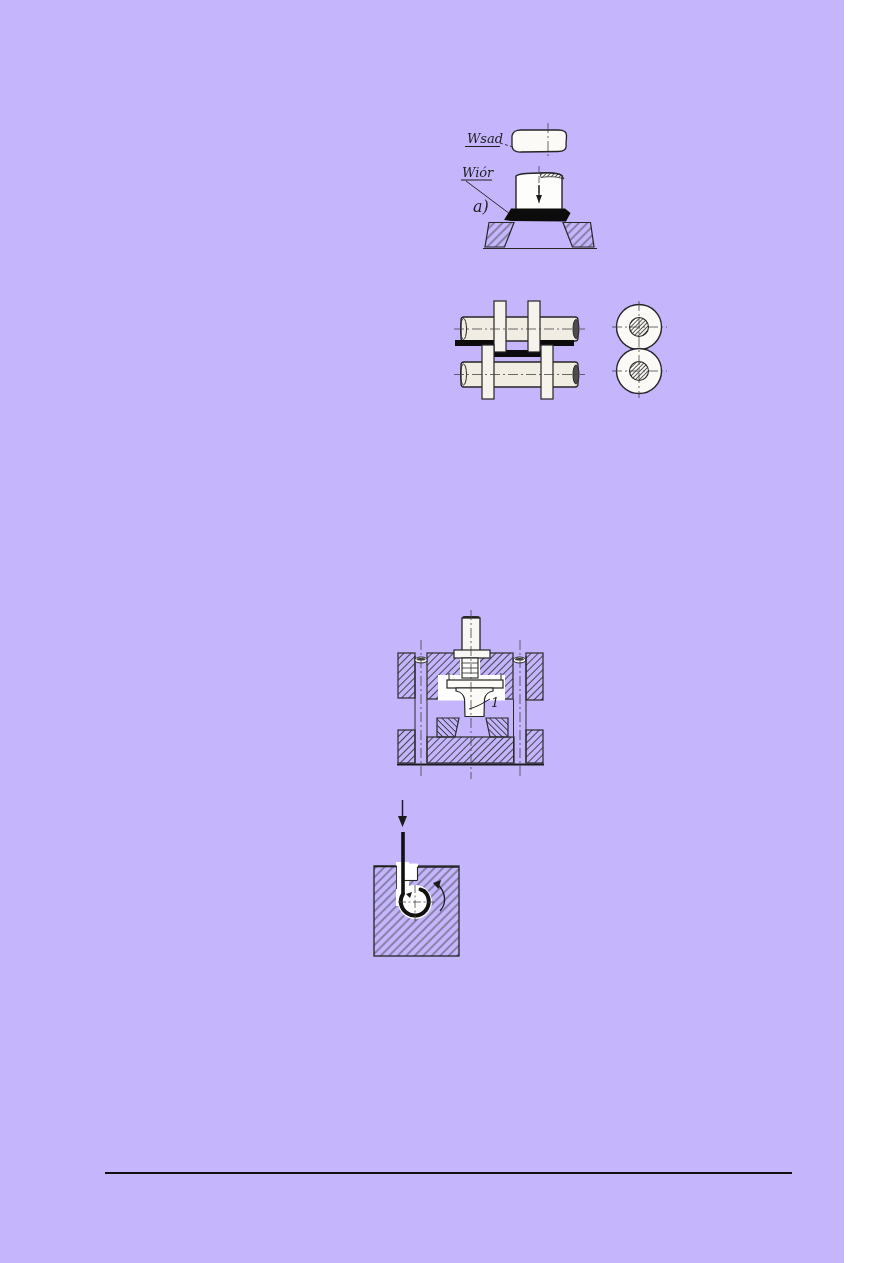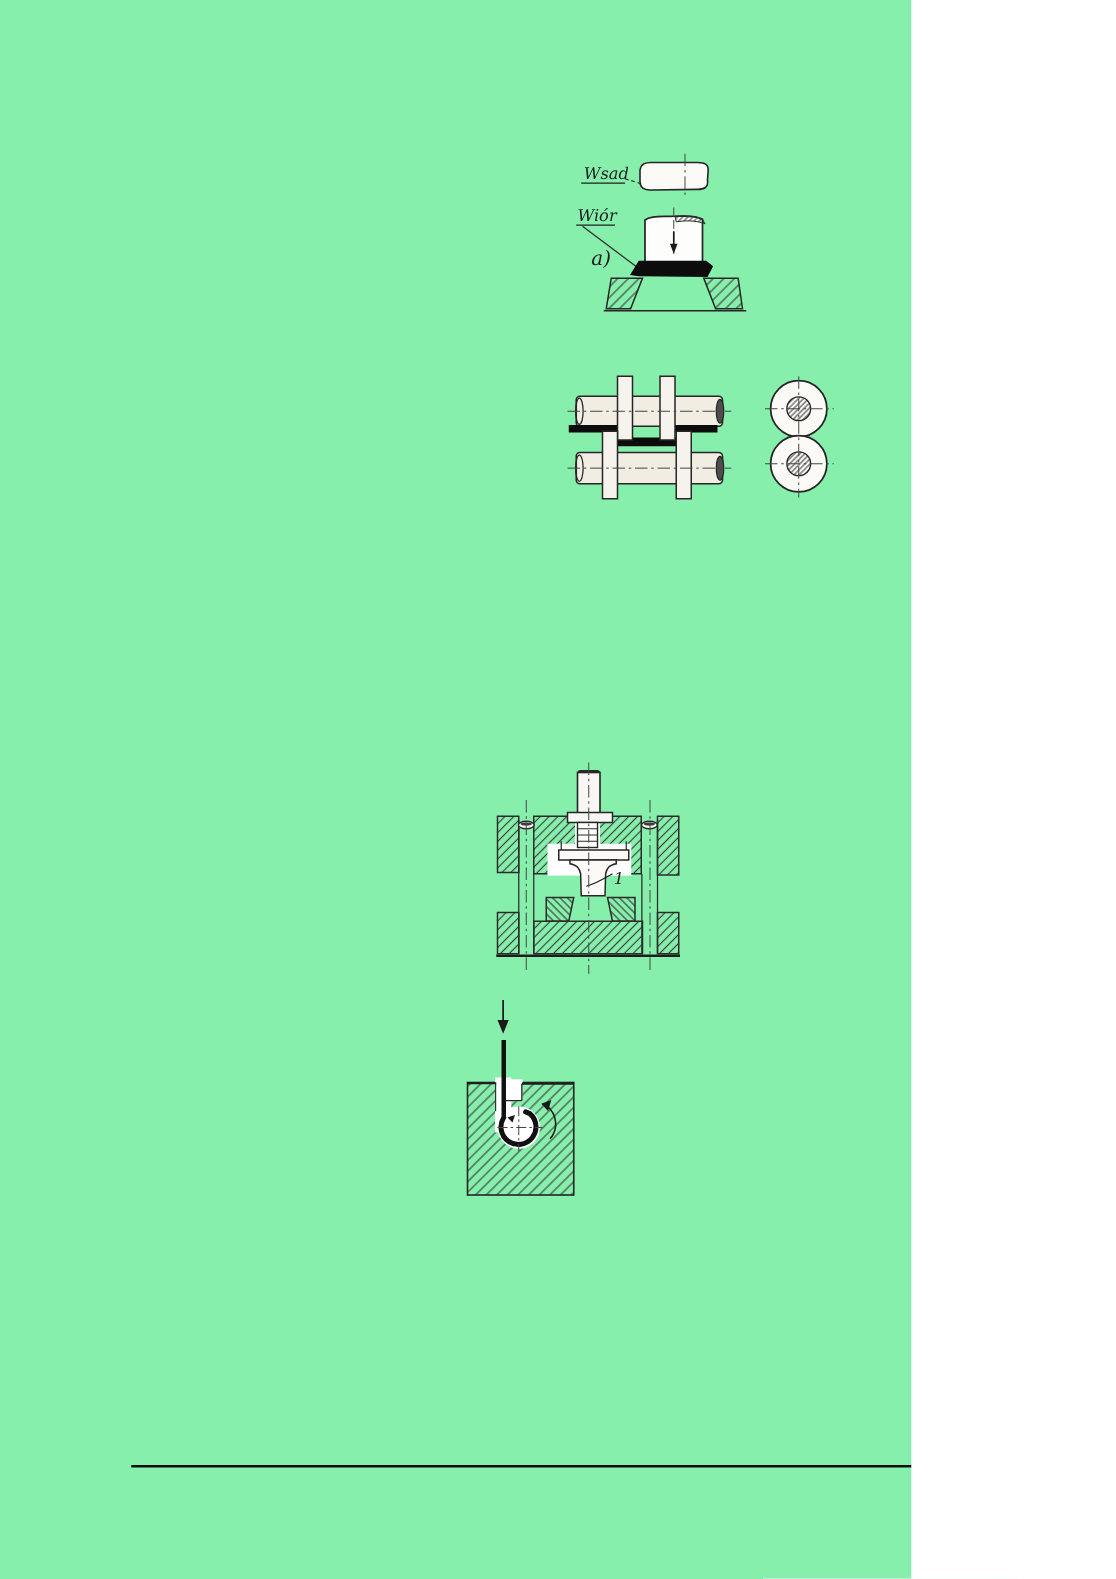--- a/index.html
+++ b/index.html
@@ -1,19 +1,19 @@
 <!DOCTYPE html>
 <html><head>
 <meta charset="utf-8">
 <style>
   html,body{margin:0;padding:0;background:#fff;}
   #page{
     position:relative;
-    width:729px;height:1263px;
-    background:#86efac;
+    width:844px;height:1263px;
+    background:#c4b5fd;
     overflow:hidden;
     font-family:"DejaVu Serif", serif;
   }
   .fig{position:absolute;}
   .handtext{font-family:"DejaVu Serif", serif;font-style:italic;fill:#1f1f1f;}
   #footer-rule{
     position:absolute;left:105px;top:1172px;width:687px;height:2.4px;
     background:#101010;
   }
 </style>

